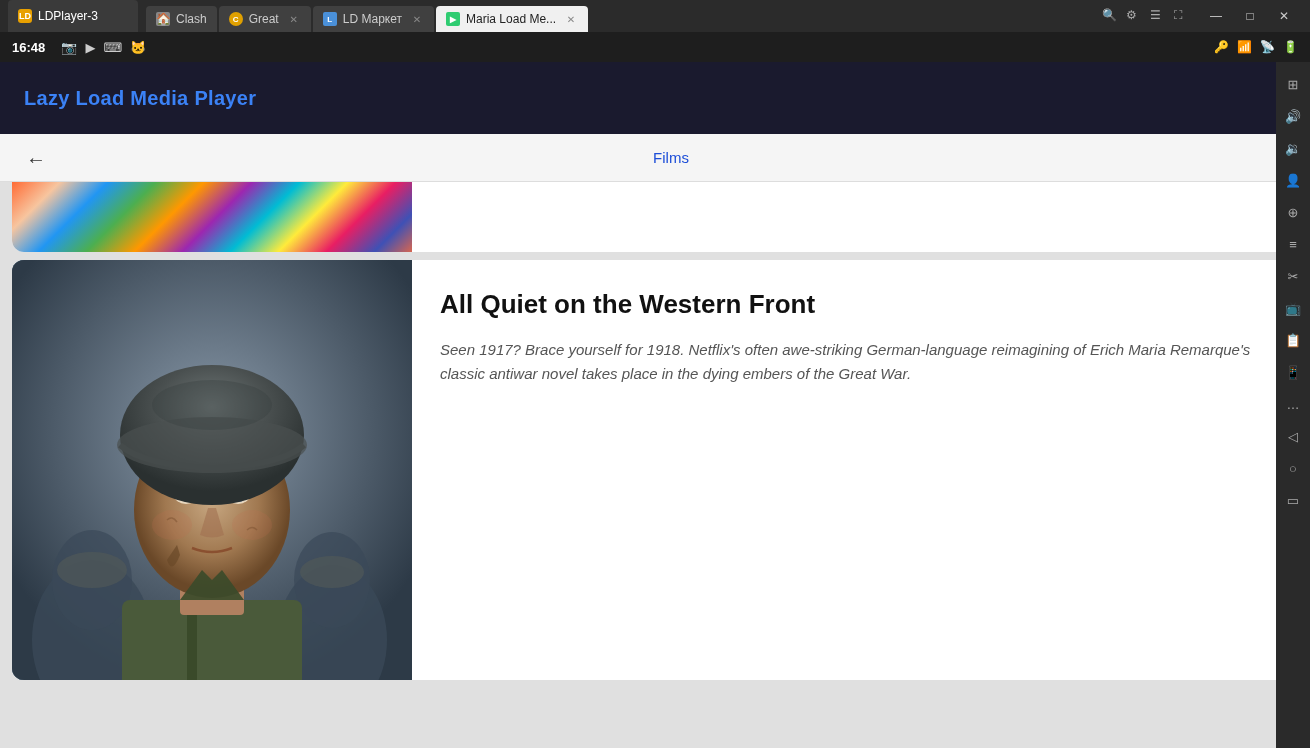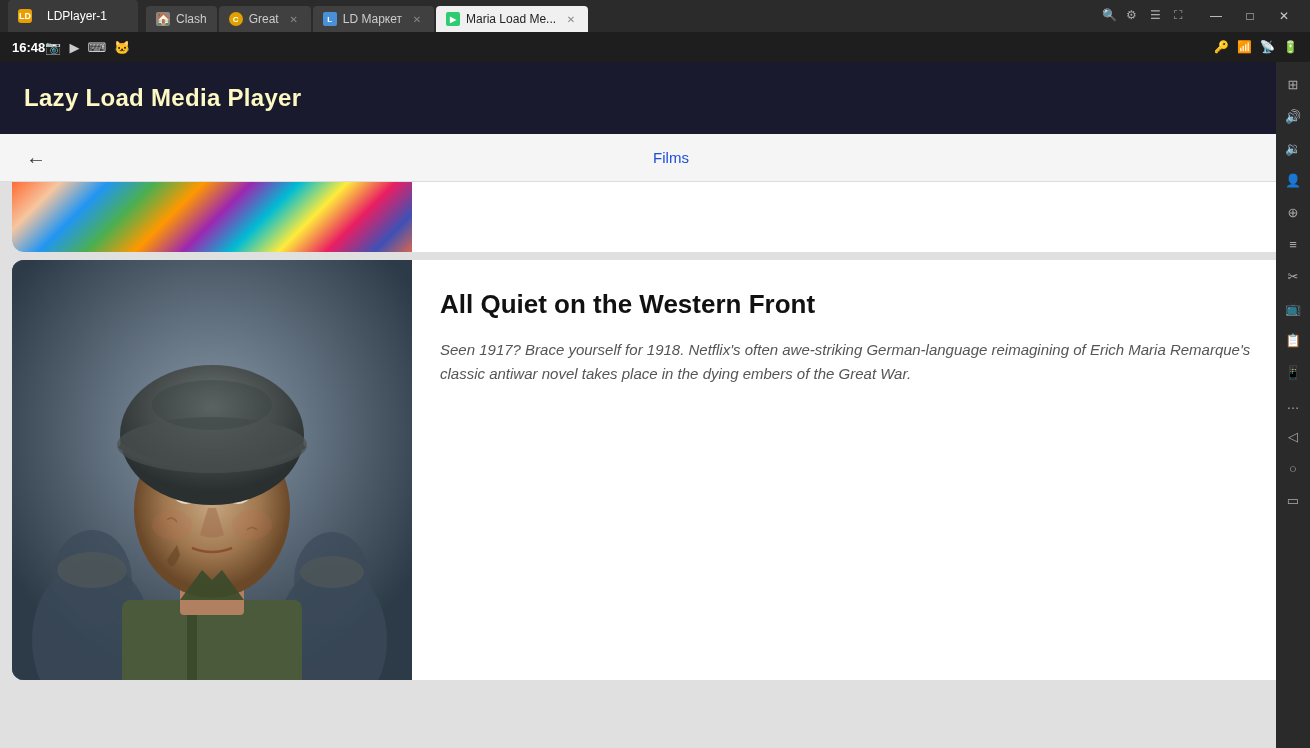--- a/index.html
+++ b/index.html
@@ -11,21 +11,21 @@
       background: #2b2b2b;
       display: flex;
       align-items: center;
       flex-shrink: 0;
       padding: 0 8px;
       gap: 4px;
     }
     .title-bar-app {
       display: flex;
       align-items: center;
-      gap: 15px;
+      gap: 6px;
       color: #fff;
       font-size: 12px;
       padding: 0 10px;
       height: 100%;
       background: #3a3a3a;
       border-radius: 4px 4px 0 0;
       min-width: 130px;
     }
     .app-icon {
       width: 14px; height: 14px;
@@ -102,41 +102,41 @@
     }
     .titlebar-icon { width: 16px; height: 16px; color: #aaa; font-size: 12px; cursor: pointer; }
 
     
     .status-bar {
       height: 30px;
       background: #1e1e1e;
       display: flex;
       align-items: center;
       padding: 0 12px;
-      gap: 0;
+      gap: 16px;
       flex-shrink: 0;
     }
     .status-time { color: #fff; font-size: 13px; font-weight: 600; }
     .status-icons { display: flex; gap: 8px; align-items: center; }
     .status-icon { color: #ccc; font-size: 13px; }
     .status-right { margin-left: auto; display: flex; gap: 8px; align-items: center; }
     .status-right-icon { color: #ccc; font-size: 12px; }
 
     
     .app-header {
       height: 72px;
       background: #1a1a2e;
       display: flex;
       align-items: center;
       padding: 0 24px;
       flex-shrink: 0;
     }
     .app-title {
-      color: #fef9c3;
-      font-size: 24px;
+      color: #3b82f6;
+      font-size: 20px;
       font-weight: 600;
       letter-spacing: 0.3px;
     }
 
     
     .content-area {
       flex: 1;
       background: #e8e8e8;
       display: flex;
       flex-direction: column;
@@ -292,21 +292,21 @@
       flex: 1;
       background: #fff;
     }
   </style>
 </head>
 <body>
 
 <div class="title-bar">
   <div class="title-bar-app">
     <div class="app-icon">LD</div>
-    <span>LDPlayer-1</span>
+    <span>LDPlayer-3</span>
   </div>
 
   <div class="tabs-area">
 
     <div class="tab">
       <div class="tab-icon home">🏠</div>
       <span>Clash</span>
     </div>
 
     <div class="tab">

